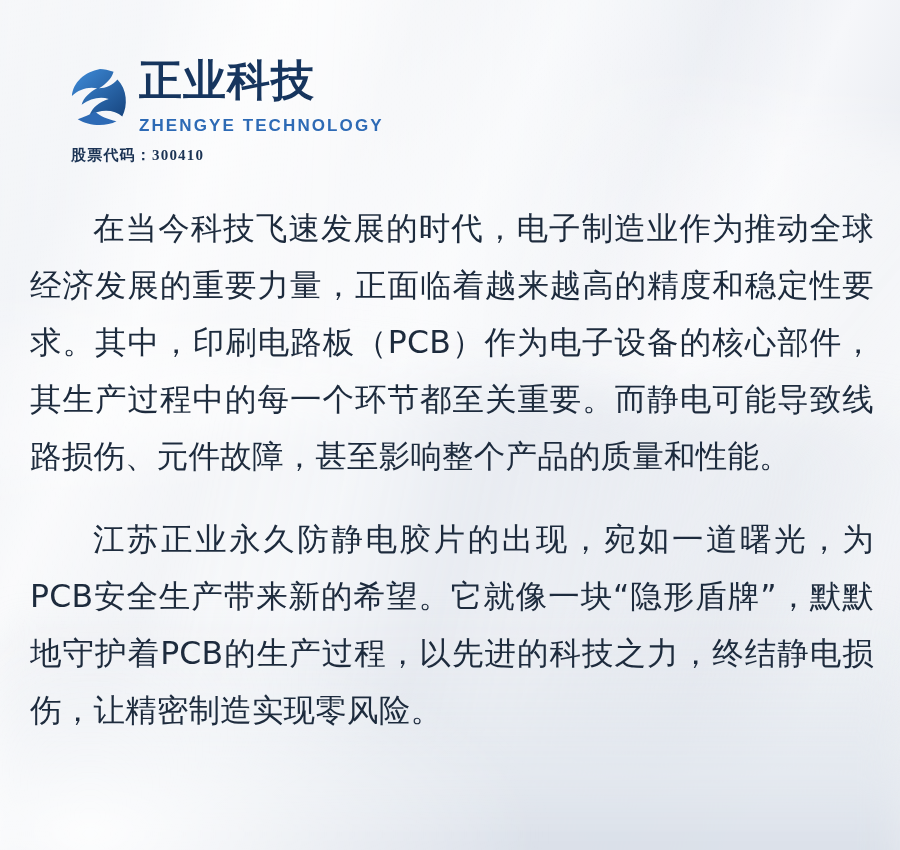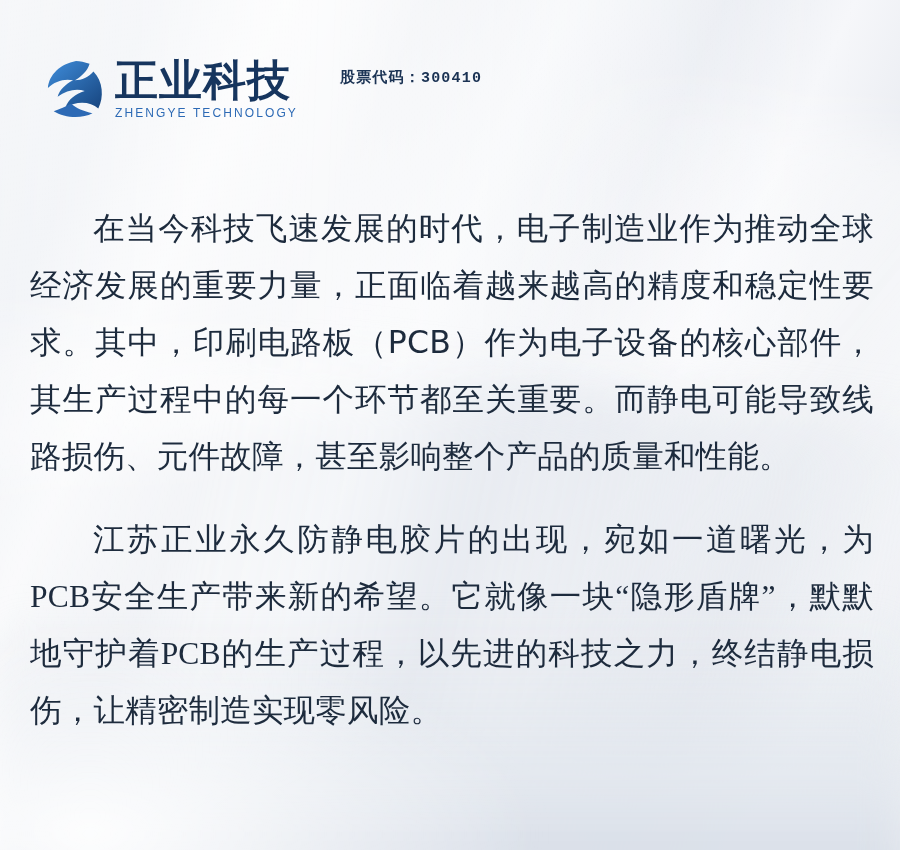--- a/index.html
+++ b/index.html
@@ -65,25 +65,24 @@
     right: -160px; top: 120px;
     width: 560px; height: 700px;
     background: linear-gradient(120deg, rgba(255,255,255,0.0) 0%, rgba(255,255,255,0.6) 45%, rgba(255,255,255,0) 90%);
     transform: rotate(10deg);
     filter: blur(24px);
   }
 
   
   .header {
     position: absolute;
-    left: 45px;
+    left: 69px;
     top: 58px;
     display: flex;
-    flex-direction: row;
-    gap: 40px;
+    flex-direction: column;
   }
   .logo-row {
     display: flex;
     align-items: center;
   }
   .logo-mark {
     width: 62px;
     height: 62px;
     flex: 0 0 auto;
     margin-right: 8px;
@@ -96,29 +95,29 @@
   .logo-cn {
     font-family: "DejaVu Sans", "Liberation Sans", sans-serif;
     font-size: 43px;
     font-weight: 700;
     line-height: 1.05;
     color: #16355e;
     letter-spacing: 1px;
   }
   .logo-en {
     font-family: "Liberation Sans", sans-serif;
-    font-size: 12px;
-    font-weight: 400;
+    font-size: 17px;
+    font-weight: 700;
     letter-spacing: 2.1px;
     color: #2d6ab5;
-    margin-top: 2px;
+    margin-top: 13px;
   }
   .stock-code {
     margin-top: 10px;
-    font-family: Liberation Mono, monospace;
+    font-family: Liberation Serif, serif;
     font-size: 15px;
     font-weight: 700;
     letter-spacing: 1.2px;
     color: #1b3354;
     padding-left: 2px;
   }
 
   
   .article {
     position: absolute;
@@ -132,21 +131,20 @@
     line-height: 57px;
     color: #1d2b3d;
     text-align: justify;
     text-justify: inter-ideograph;
     text-indent: 2em;
     margin: 4px;
     letter-spacing: 0.2px;
   }
   .para + .para {
     margin-top: 26px;
-    font-family: Liberation Serif, serif;
   }
 </style>
 </head>
 <body>
 
 <div class="page">
 
   <div class="sheen sheen-a"></div>
   <div class="sheen sheen-e"></div>
   <div class="sheen sheen-b"></div>

